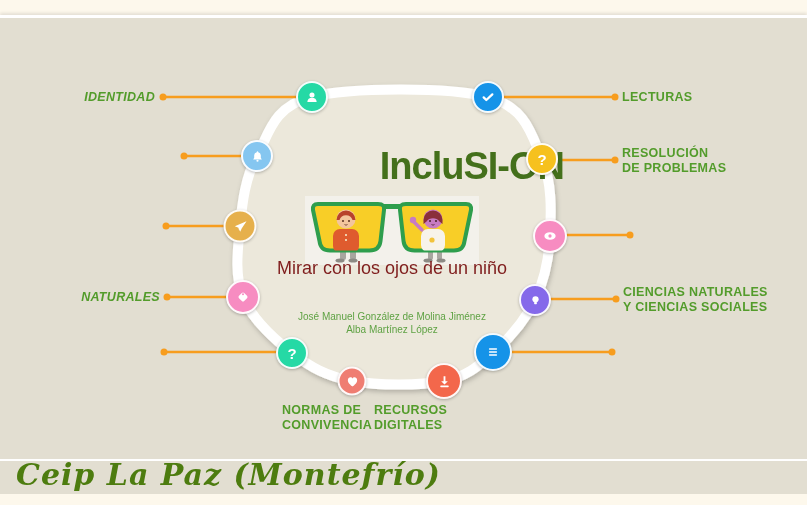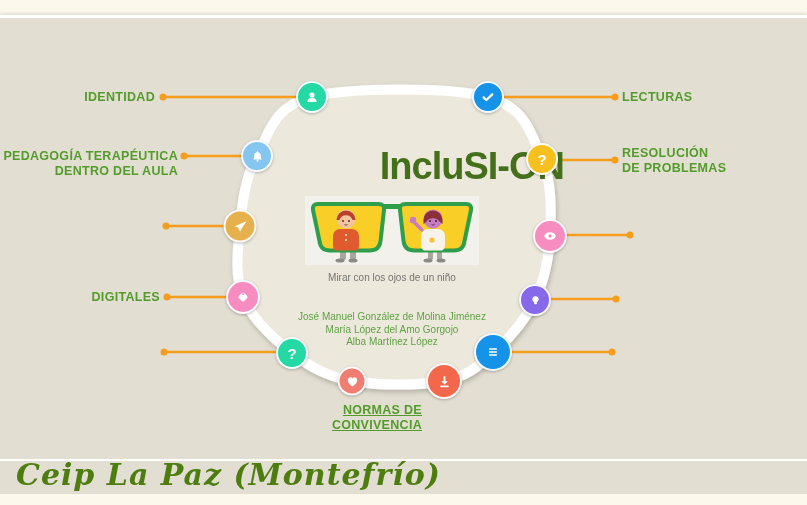--- a/index.html
+++ b/index.html
@@ -37,31 +37,31 @@
   .node .q{
     color:#fff;font-weight:bold;font-size:15px;line-height:1;
     font-family:"Liberation Sans",sans-serif;
   }
 
   .nlabel{
     position:absolute;
     color:#539C2B;font-weight:bold;font-size:12.5px;line-height:14.5px;
     letter-spacing:0.3px;white-space:pre-line;
   }
-  .nlabel.right-align{text-align:right;}
-  .nlabel.center-align{text-align:right;text-decoration:underline;}
+  .nlabel.right-align{text-align:right;font-style:italic;}
+  .nlabel.center-align{text-align:left;}
 
   .big-title{
     position:absolute;left:230px;top:146px;width:334px;
     text-align:right;color:#44701B;font-weight:bold;
     font-size:38px;line-height:40px;letter-spacing:-1px;
   }
   .tagline{
-    position:absolute;left:242px;top:271px;width:300px;
-    text-align:center;color:#737373;font-size:10px;line-height:14px;
+    position:absolute;left:242px;top:261px;width:300px;
+    text-align:center;color:#7f1d1d;font-size:18px;line-height:14px;
   }
   .authors{
     position:absolute;left:222px;top:311px;width:340px;
     text-align:center;color:#5FA244;font-size:10px;line-height:12.5px;
   }
   .glasses{
     position:absolute;left:305px;top:196px;width:174px;height:69px;
   }
   .footer-text{
     position:absolute;left:16px;top:456px;width:807px;
@@ -171,21 +171,20 @@
       <path d="M118.5 24 A9.5 9.5 0 0 1 137.5 24 L137.5 28 L134.5 25.5 A8 8 0 0 0 121.5 25.5 L118.5 28 Z" fill="#8A2F3B"></path>
       <circle cx="125" cy="25" r="1" fill="#4A1F28"></circle>
       <circle cx="131" cy="25" r="1" fill="#4A1F28"></circle>
       <path d="M126.5 28.5 q1.5 1.4 3 0" stroke="#4A1F28" stroke-width="0.8" fill="none"></path>
     </g>
   </svg>
 
   <div class="tagline">Mirar con los ojos de un niño</div>
   <div class="authors">
     <div>José Manuel González de Molina Jiménez</div>
-    <div>María López del Amo Gorgojo</div>
     <div>Alba Martínez López</div>
   </div>
 
   <div class="node" style="left: 312px; top: 97px; width: 28px; height: 28px; background-color: rgb(37, 217, 165);">
     <svg width="16" height="16" viewBox="0 0 24 24" fill="#fff">
       <circle cx="12" cy="9" r="3.8"></circle>
         <path d="M5 19.5c0-3.9 3.1-6.2 7-6.2s7 2.3 7 6.2z"></path>
     </svg>
   </div>
 
@@ -256,22 +255,24 @@
 
   <div class="node" style="left: 444px; top: 381px; width: 32px; height: 32px; background-color: rgb(243, 103, 75);">
     <svg width="17" height="17" viewBox="0 0 24 24" fill="#fff">
       <path d="M10.7 4.5h2.6v7h3.4L12 16.3 7.3 11.5h3.4z"></path>
       <rect x="6" y="17.8" width="12" height="2.2" rx="1.1"></rect>
     </svg>
   </div>
 
   <div class="nlabel right-align" style="right:652px;top:90px">IDENTIDAD</div>
   <div class="nlabel" style="left:622px;top:90px">LECTURAS</div>
-  <div class="nlabel right-align" style="right:629px;top:149px">PEDAGOGÍA TERAPÉUTICA
-DENTRO DEL AULA</div>
   <div class="nlabel" style="left:622px;top:146px">RESOLUCIÓN
 DE PROBLEMAS</div>
-  <div class="nlabel right-align" style="right:647px;top:290px">DIGITALES</div>
+  <div class="nlabel right-align" style="right:647px;top:290px">NATURALES</div>
+  <div class="nlabel" style="left:623px;top:285px">CIENCIAS NATURALES
+Y CIENCIAS SOCIALES</div>
   <div class="nlabel center-align" style="left:282px;top:403px;width:140px">NORMAS DE
 CONVIVENCIA</div>
+  <div class="nlabel center-align" style="left:374px;top:403px;width:140px">RECURSOS
+DIGITALES</div>
 
   <div class="footer-text">Ceip La Paz (Montefrío)</div>
 </div>
 
 </body></html>

